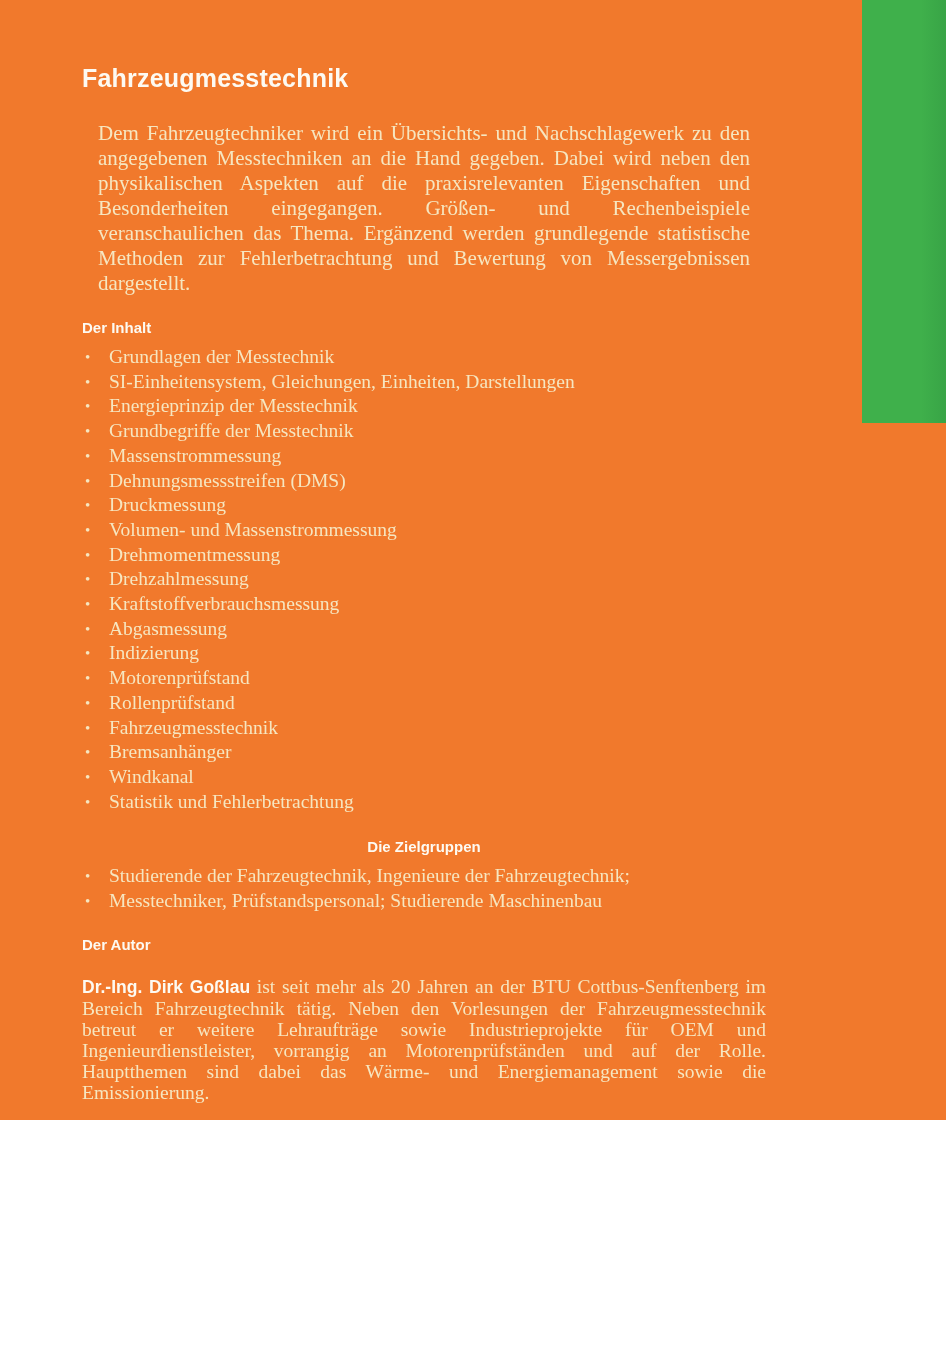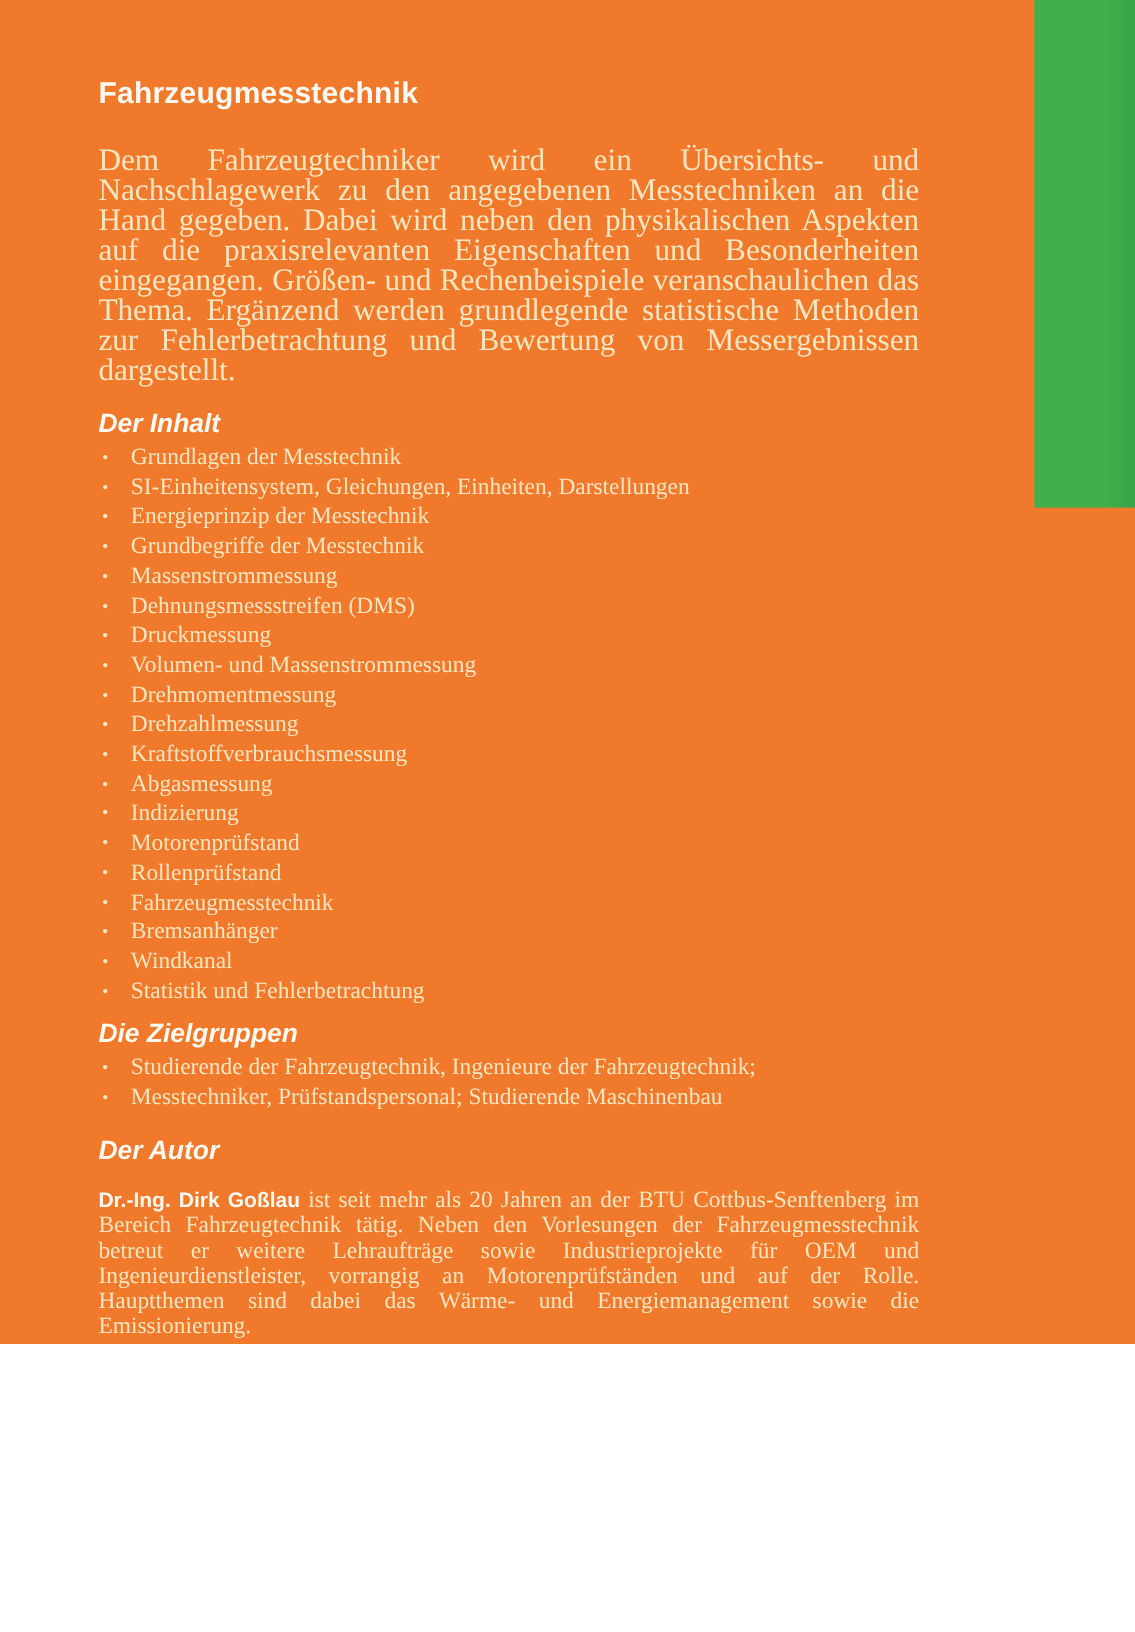--- a/index.html
+++ b/index.html
@@ -11,26 +11,26 @@
   }
   .flap{
     position:absolute;left:862px;top:0;width:84px;height:423px;
     background:linear-gradient(90deg,var(--green,#3FB04B) 0%,var(--green,#3FB04B) 70%,var(--green-dark,#38A446) 100%);
   }
   .content{position:absolute;left:82px;top:0;width:684px;color:var(--cream,#F6E6C0);}
   .book-title{
     margin:64px 0 0;font-family:"Liberation Sans",sans-serif;font-weight:bold;
     font-size:25px;line-height:28px;color:var(--white,#FDFAF2);letter-spacing:.2px;
   }
-  .intro{margin:29px 0 0;font-size:26px;line-height:25px;text-align:justify;}
+  .intro{margin:29px 16px 0;font-size:21px;line-height:25px;text-align:justify;}
   .sec-heading{
     margin:21px 0 0;font-family:"Liberation Sans",sans-serif;font-weight:bold;
-    font-size:22px;line-height:22px;color:var(--white,#FDFAF2);font-style:italic;
-  }
-  .sec-heading.tight{margin-top:11px;}
+    font-size:15px;line-height:22px;color:var(--white,#FDFAF2);
+  }
+  .sec-heading.tight{margin-top:22px;text-align:center;}
   .sec-heading.autor{margin-top:20px;}
   .bullets{margin-top:6px;}
   .bullet-row{display:flex;font-size:19.5px;line-height:24.7px;}
   .dot{flex:0 0 24px;width:24px;padding-left:3px;font-size:15px;}
   .author-para{margin:20px 0 0;font-size:19.5px;line-height:21px;text-align:justify;}
   .author-name{
     font-family:"Liberation Sans",sans-serif;font-weight:bold;font-size:17.5px;
     color:var(--white,#FDFAF2);
   }
   .isbn-box{

